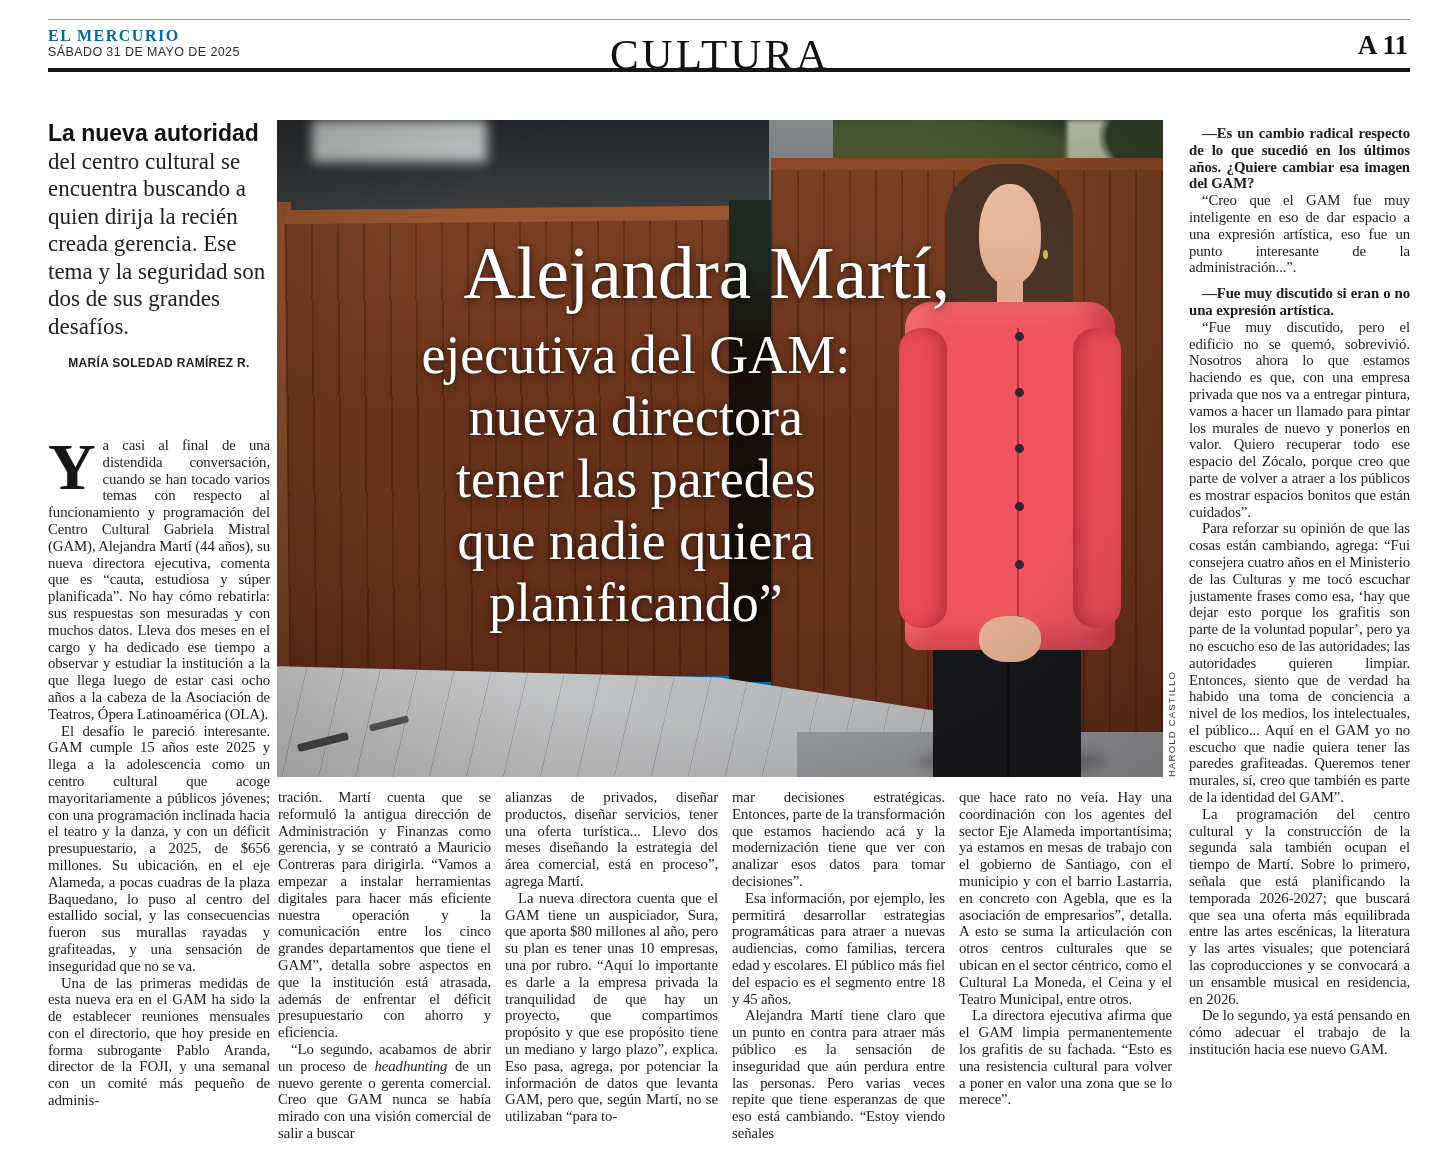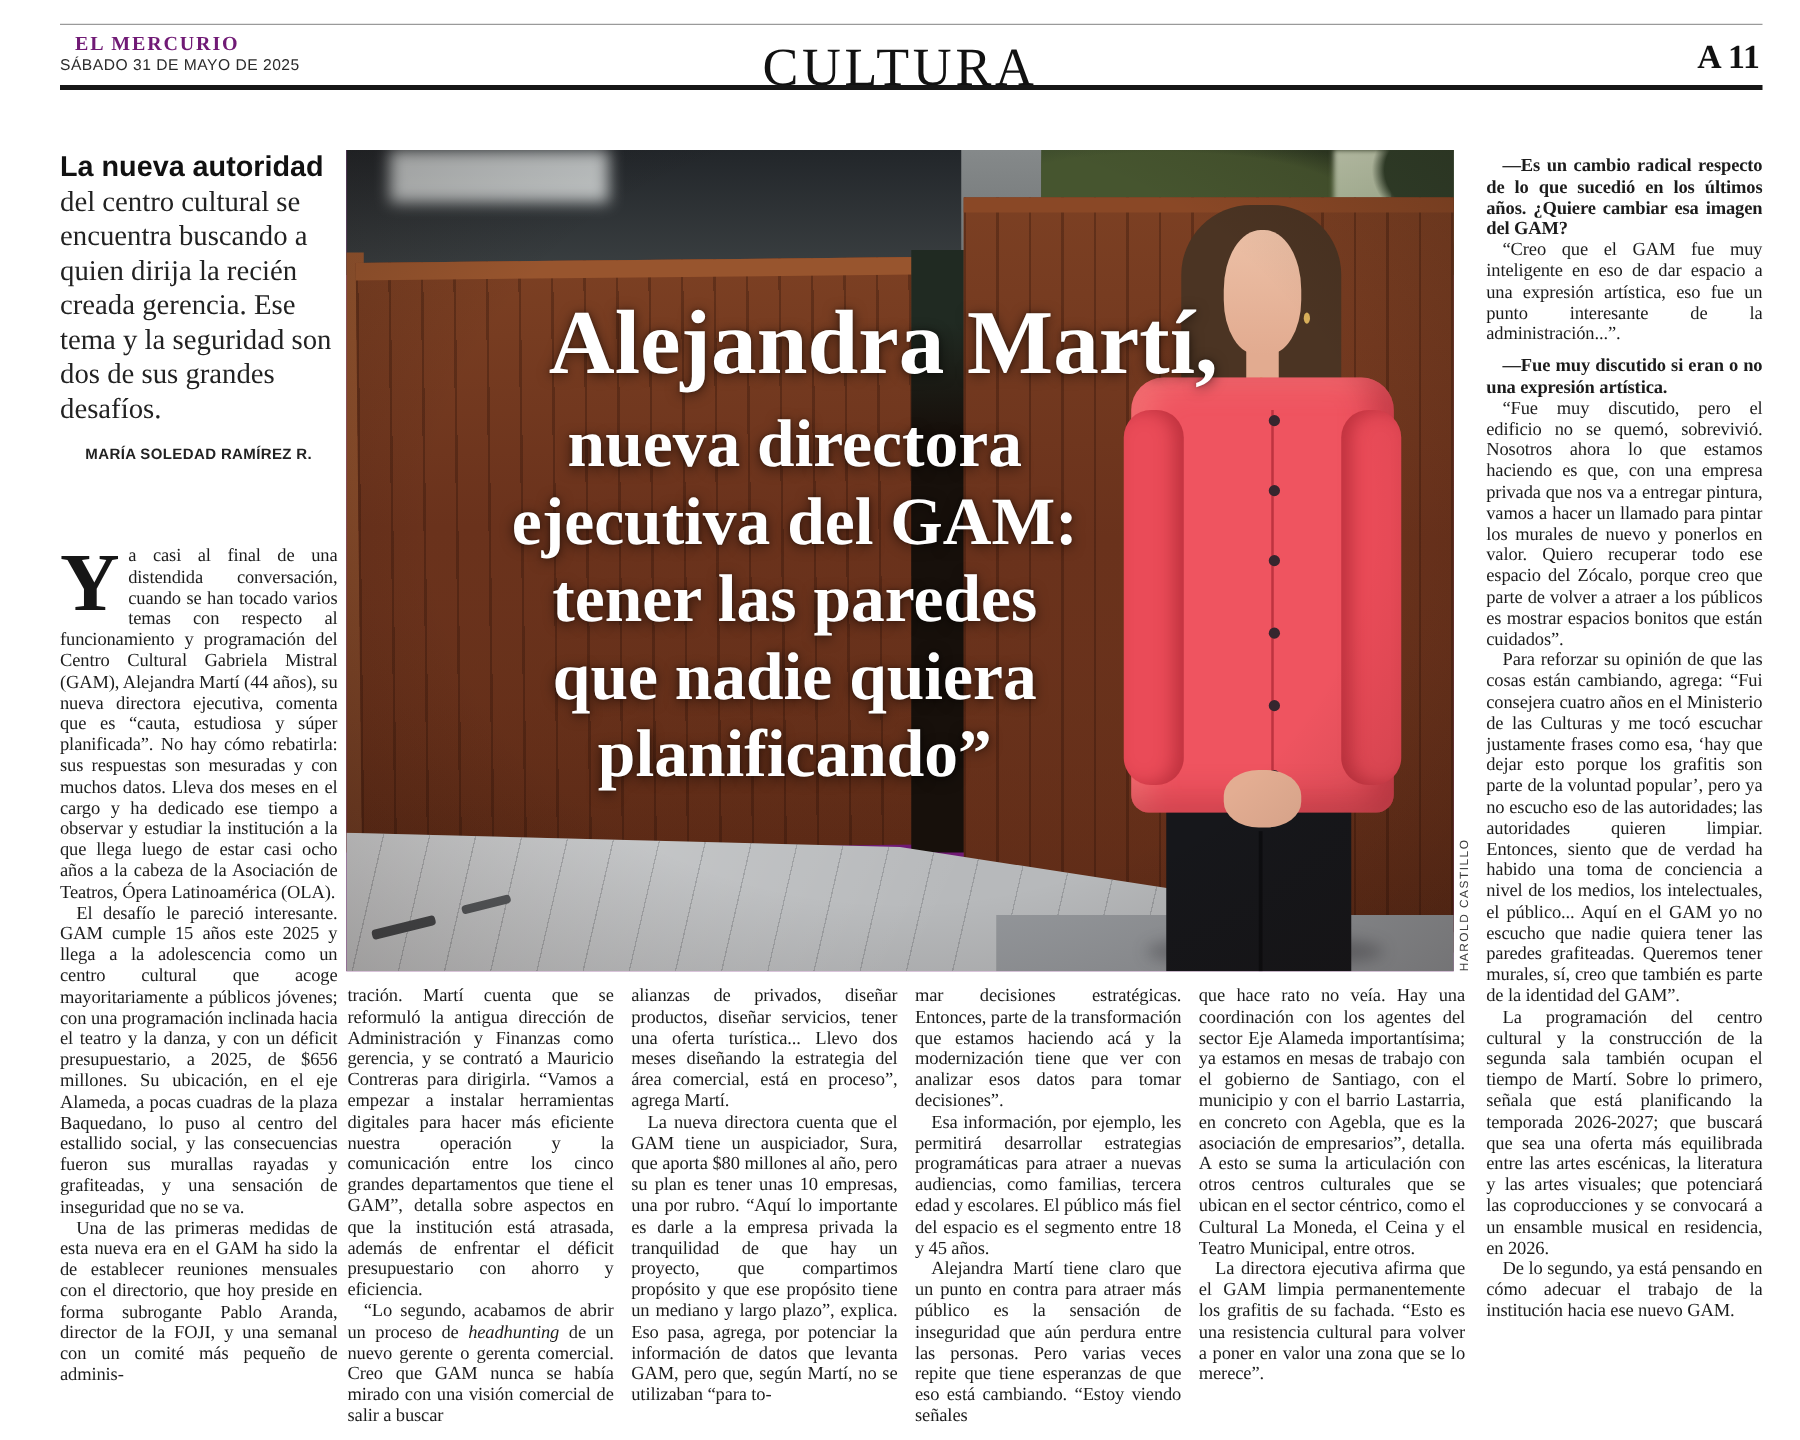--- a/index.html
+++ b/index.html
@@ -1,20 +1,20 @@
 <!DOCTYPE html>
 <html><head>
 <meta charset="utf-8">
 <style>
   html,body{margin:0;padding:0;}
   body{width:1440px;height:1152px;position:relative;background:#ffffff;overflow:hidden;
        font-family:"Liberation Serif",serif;color:#1d1d1d;}
   
   .rule-thin{position:absolute;left:48px;right:30px;top:19px;height:1px;background:#9a9a9a;}
-  .brand{position:absolute;left:48px;top:27px;font:bold 16px "Liberation Serif",serif;letter-spacing:1.5px;color:#701a75;margin-left:12px;}
+  .brand{position:absolute;left:48px;top:27px;font:bold 16px "Liberation Serif",serif;letter-spacing:1.5px;color:#0369a1;}
   .edition-date{position:absolute;left:48px;top:45px;font:12.5px "Liberation Sans",sans-serif;letter-spacing:.4px;color:#2b2b2b;}
   .section-title{position:absolute;left:0;right:0;top:30px;text-align:center;
        font:400 43px "Liberation Serif",serif;letter-spacing:3px;color:#111;}
   .page-number{position:absolute;right:32px;top:30px;font:bold 27px "Liberation Serif",serif;color:#111;}
   .rule-thick{position:absolute;left:48px;right:30px;top:68px;height:4px;background:#171717;}
   
   .lede{position:absolute;left:48px;top:120px;width:222px;font:23px/27.5px "Liberation Serif",serif;color:#222;}
   .lede .lead-bold{font:bold 23px/27.5px "Liberation Sans",sans-serif;color:#111;}
   .byline{margin-top:16px;font:bold 12px "Liberation Sans",sans-serif;letter-spacing:.3px;color:#222;text-align:center;}
   
@@ -23,21 +23,21 @@
   .col p{margin:0;text-indent:13px;}
   .col p.noindent{text-indent:0;}
   .col p.q{font-weight:bold;margin-top:9px;}
   .col1{left:48px;top:437px;width:222px;height:715px;overflow:hidden;}
   .bcol{top:789px;width:213px;height:371px;overflow:hidden;}
   .col2{left:278px;} .col3{left:505px;} .col4{left:732px;} .col5{left:959px;}
   .rcol{left:1189px;top:116px;width:221px;height:1044px;overflow:hidden;}
   .dropcap{float:left;font:bold 66px/54px "Liberation Serif",serif;color:#161616;margin:3px 7px 0 0;}
   .ital{font-style:italic;}
   
-  .photo{position:absolute;left:277px;top:120px;width:886px;height:657px;overflow:hidden;background:#701a75;font-weight:bold;}
+  .photo{position:absolute;left:277px;top:120px;width:886px;height:657px;overflow:hidden;background:#0369a1;}
   .ph{position:absolute;}
   .bg-strip{left:0;top:0;width:886px;height:100px;background:linear-gradient(180deg,#22262a,#3b4042);}
   .sky-patch{left:35px;top:0;width:175px;height:42px;background:#d7dbdb;filter:blur(6px);opacity:.85;}
   .mid-pillar{left:492px;top:0;width:70px;height:95px;background:linear-gradient(180deg,#85898a,#6f7374);}
   .foliage{left:556px;top:0;width:330px;height:100px;
       background:radial-gradient(ellipse at 30% 40%,#46552f 0 45%,transparent 60%),
                  radial-gradient(ellipse at 70% 30%,#2e3a23 0 50%,transparent 65%),
                  linear-gradient(180deg,#3c4a2c,#2c3723);}
   .bright-right{left:790px;top:0;width:96px;height:75px;background:linear-gradient(180deg,#c6cfb4,#9fae8d);filter:blur(2px);}
   .palm-trunk{left:836px;top:0;width:15px;height:100px;background:#6e6a5c;}
@@ -143,22 +143,22 @@
   <div class="ph btn" style="top:324px"></div>
   <div class="ph btn" style="top:382px"></div>
   <div class="ph btn" style="top:440px"></div>
   <div class="ph btn" style="top:496px"></div>
   <div class="ph hands"></div>
   <div class="ph photo-vignette"></div>
 
   <div class="headline">
     <div class="hl1">Alejandra Martí,</div>
     <div class="hl-rest">
+      <div>ejecutiva del GAM:</div>
       <div>nueva directora</div>
-      <div>ejecutiva del GAM:</div>
       <div>tener las paredes</div>
       <div>que nadie quiera</div>
       <div>planificando”</div>
     </div>
   </div>
 </div>
 
 <div class="credit">HAROLD CASTILLO</div>
 
 <div class="col bcol col2">

